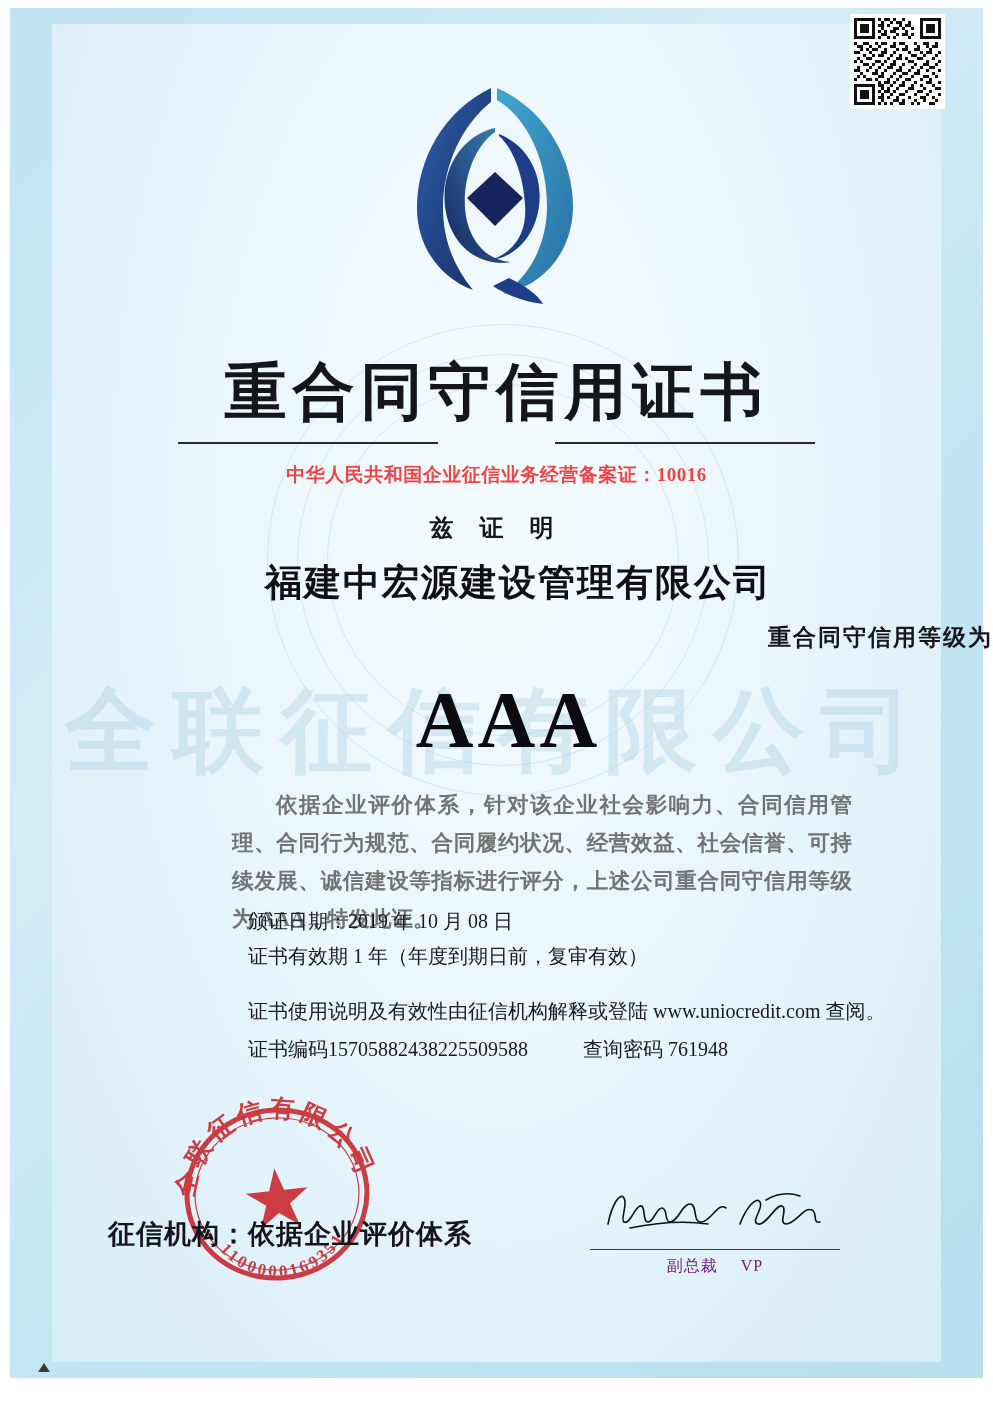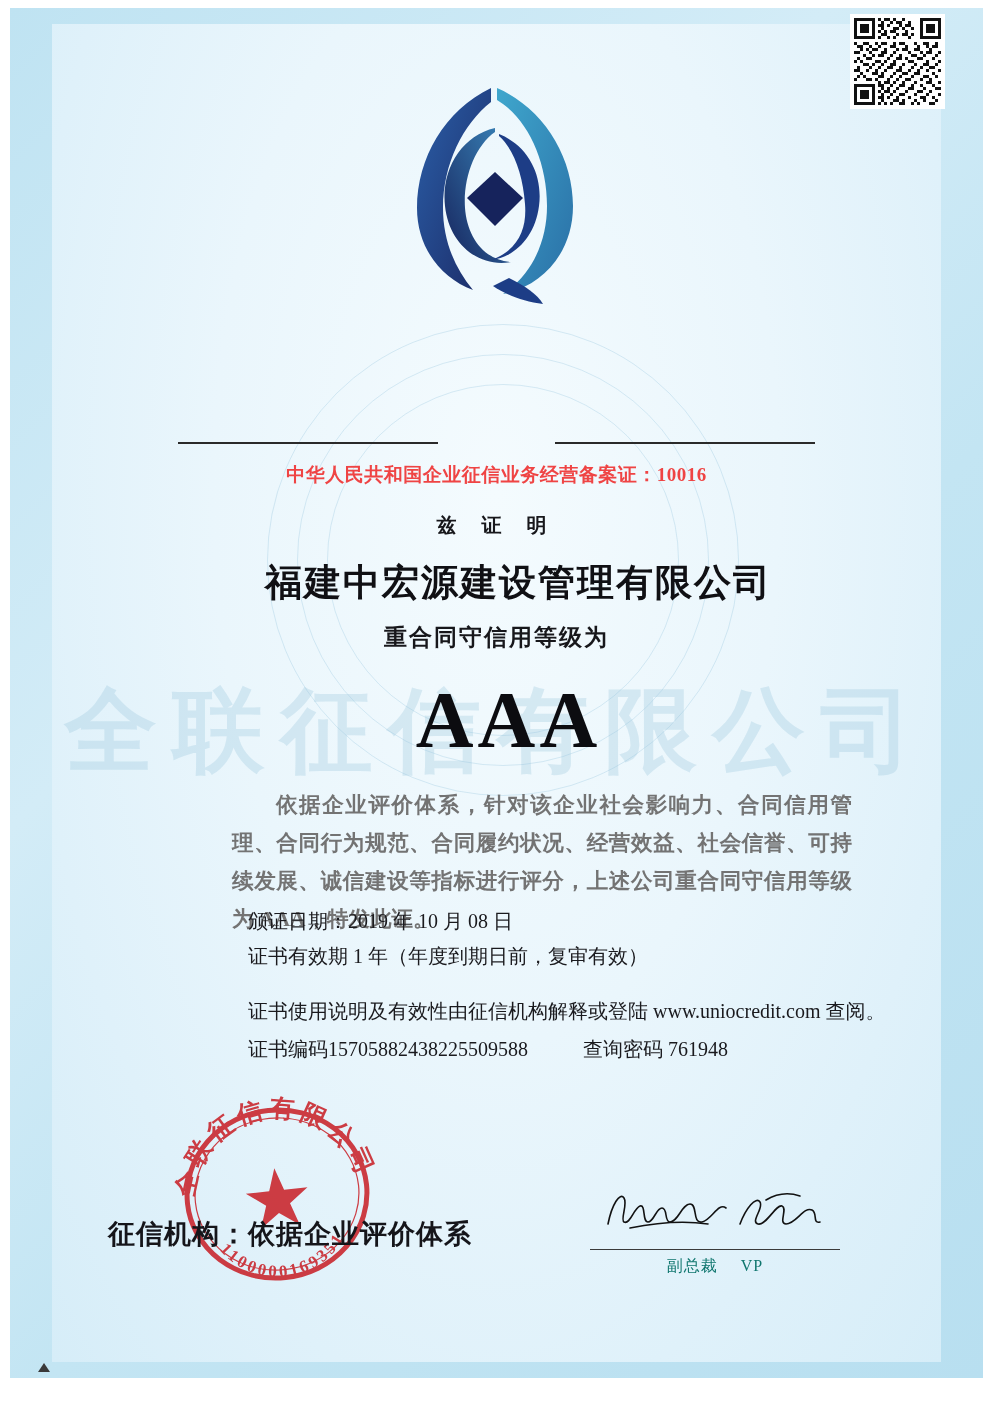--- a/index.html
+++ b/index.html
@@ -119,21 +119,21 @@
     font-weight: bold;
     letter-spacing: 0.5px;
     color: #ef4444;
   }
 
   .hereby {
     position: absolute;
     left: 0; right: 0;
     top: 512px;
     text-align: center;
-    font-size: 20px;
+    font-size: 24px;
     font-weight: bold;
     letter-spacing: 10px;
     color: #17171b;
   }
 
   .company {
     position: absolute;
     left: 0; right: 0;
     top: 558px;
     text-align: center;
@@ -141,21 +141,21 @@
     font-weight: bold;
     letter-spacing: 2px;
     color: #101014;
     padding-left: 44px;
   }
 
   .grade-label {
     position: absolute;
     left: 0; right: 0;
     top: 622px;
-    text-align: center;
+    text-align: right;
     font-size: 23px;
     font-weight: bold;
     letter-spacing: 2px;
     color: #17171b;
   }
 
   .grade {
     position: absolute;
     left: 0; right: 0;
     top: 675px;
@@ -228,21 +228,21 @@
     height: 1px;
     background: #3a3a3a;
   }
   .sig-title {
     position: absolute;
     left: 590px;
     top: 1256px;
     width: 250px;
     text-align: center;
     font-size: 16px;
-    color: #0f766e;
+    color: #701a75;
     letter-spacing: 1px;
   }
   .sig-title .vp { margin-left: 18px; }
 
   .corner-mark {
     position: absolute;
     left: 38px;
     top: 1363px;
     width: 0;
     height: 0;
@@ -493,20 +493,21 @@
 
       <path d="M108 48 C74 56 54 90 58 126 C62 164 92 188 124 182 C96 180 80 156 78 128 C76 98 88 66 108 52 Z" fill="url(#gC)"></path>
       <path d="M112 54 C142 66 156 96 152 126 C148 158 126 178 104 180 C132 170 140 148 138 124 C136 94 126 68 112 56 Z" fill="#1d3d86"></path>
 
       <path d="M108 92 L136 118 L108 146 L80 118 Z" fill="#16235c"></path>
 
       <path d="M122 198 C138 206 150 214 156 224 C136 222 118 214 106 206 Z" fill="#1d3d86"></path>
     </svg>
   </div>
 
+  <div class="title">重合同守信用证书</div>
   <div class="title-rule left"></div>
   <div class="title-rule right"></div>
 
   <div class="record-no">中华人民共和国企业征信业务经营备案证：10016</div>
   <div class="hereby">兹 证 明</div>
   <div class="company">福建中宏源建设管理有限公司</div>
   <div class="grade-label">重合同守信用等级为</div>
   <div class="grade">AAA</div>
 
   <div class="body-text">依据企业评价体系，针对该企业社会影响力、合同信用管理、合同行为规范、合同履约状况、经营效益、社会信誉、可持续发展、诚信建设等指标进行评分，上述公司重合同守信用等级为 AAA，特发此证。</div>

